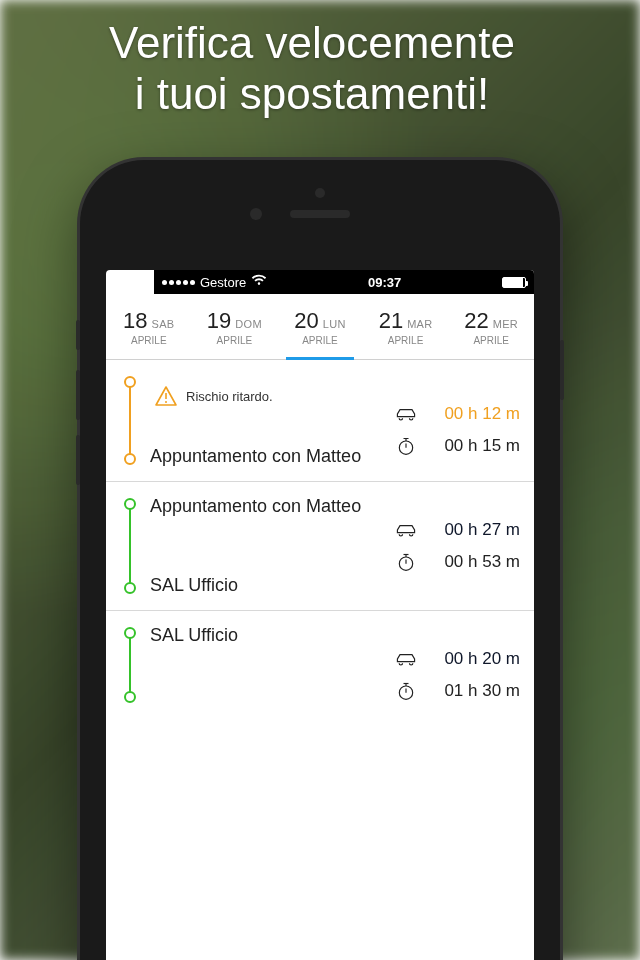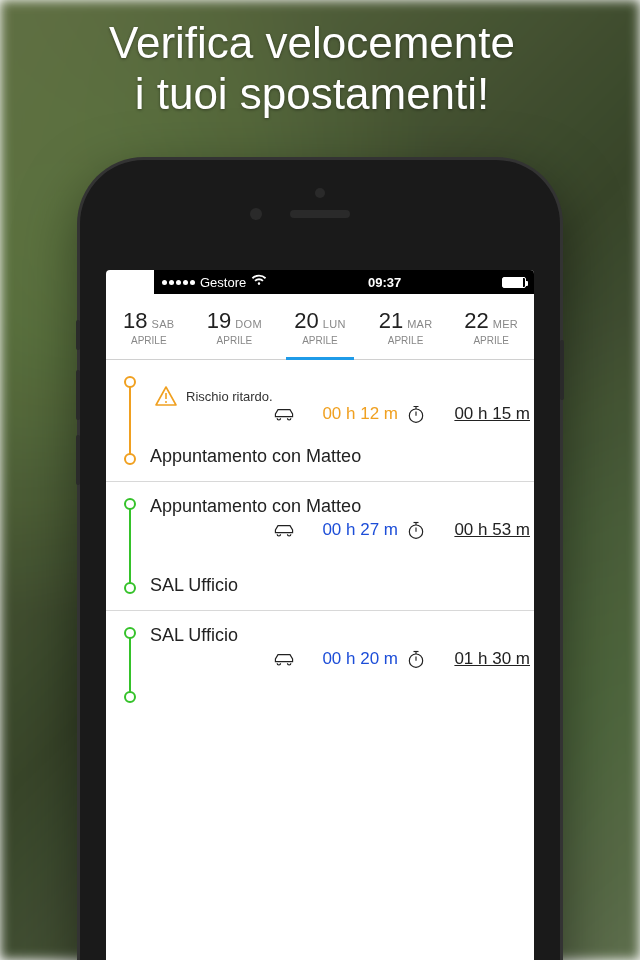--- a/index.html
+++ b/index.html
@@ -116,29 +116,29 @@
   .green .tl-dot { border:2px solid #35c22a; }
   .green .tl-line { background:#35c22a; }
 
   .ev-title { font-size:18px; color:#222; font-weight:400; }
   .ev-title.bot { margin-top:38px; }
   .warn-row { display:flex; align-items:center; gap:8px; margin:10px 0 0 4px; }
   .warn-tri { width:24px; height:24px; }
   .warn-txt { font-size:13px; color:#333; }
 
   .metrics {
-    position:absolute; right:4px; top:44px;
-    display:flex; flex-direction:row; gap:6px;
+    position:absolute; right:14px; top:44px;
+    display:flex; flex-direction:column; gap:12px;
   }
   .mrow { display:flex; align-items:center; gap:10px; justify-content:flex-end; }
   .mrow svg, .mrow .clock { width:24px; height:20px; }
   .mval { font-size:17px; font-weight:400; min-width:92px; text-align:right; }
   .mval.orange { color:#f0a020; }
-  .mval.green  { color:#1d4ed8; }
-  .mval.black  { color:#222;text-decoration:underline; }
+  .mval.green  { color:#0f172a; }
+  .mval.black  { color:#222; }
 
   .item.short .metrics { top:38px; }
   .item.short { min-height:108px; }
   .item.last { border-bottom:none; }
 </style>
 </head>
 <body>
 
 <div class="bg"></div>
 

